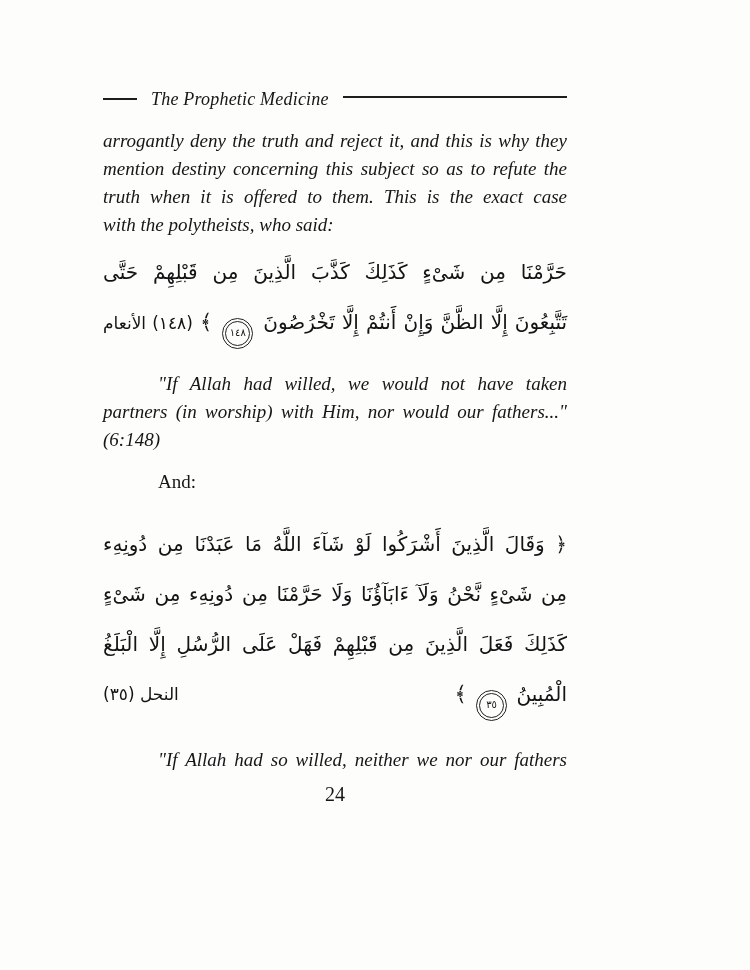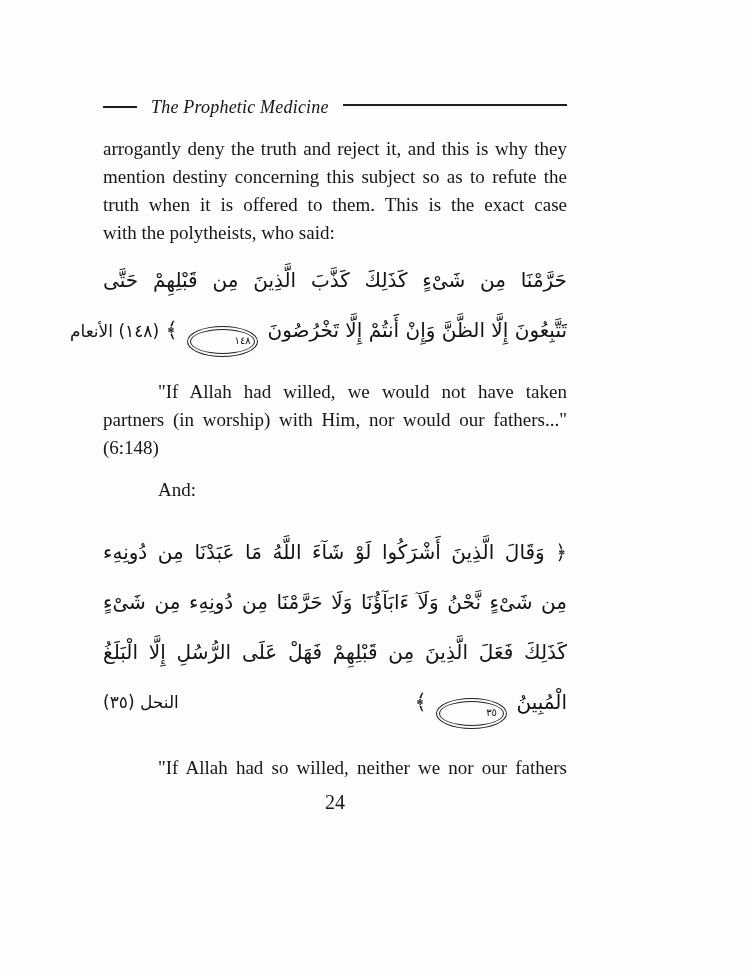--- a/index.html
+++ b/index.html
@@ -11,34 +11,33 @@
     color:#161616;
     font-family:"Liberation Serif","DejaVu Serif",serif;
     overflow:hidden;
     box-sizing:border-box;
     padding:88px 183px 0 103px;
   }
   
   .header{
     display:flex;align-items:center;
     height:22px;
-    margin-top:8px;
   }
   .rule{height:2px;background:#1d1d1d;}
   .rule-short{width:34px;margin-right:14px;}
   .rule-long{flex:1;margin-left:14px;margin-bottom:4px;}
   .running-title{
     font-style:italic;
     font-size:18px;
     letter-spacing:.2px;
     white-space:nowrap;
   }
   
   .eng{font-size:19px;line-height:28px;}
-  .eng .ln{min-height:28px;}
+  .eng .ln{min-height:28px;font-style:italic;}
   .just{text-align:justify;text-align-last:justify;}
   .indent{text-indent:55px;}
   .para1{margin-top:17px;}
   .trans1{margin-top:23px;}
   .connector{margin-top:14px;text-indent:55px;font-size:19px;line-height:28px;}
   .trans2{margin-top:27px;}
   
   .arabic{
     direction:rtl;
     font-family:"DejaVu Sans",sans-serif;
@@ -68,21 +67,20 @@
     width:23px;height:23px;
     border:1.5px solid #222;
     outline:1px solid #222;
     outline-offset:2px;
     border-radius:50%;
     font-size:10px;
     line-height:1;
     vertical-align:-7px;
     margin:0 6px;
     background:#fdfdfc;
-    padding-left:40px;
   }
   .sura-ref{font-size:17px;}
   
   .page-number{
     margin-top:9px;
     text-align:center;
     font-weight:normal;
     font-size:20px;
   }
 </style>

